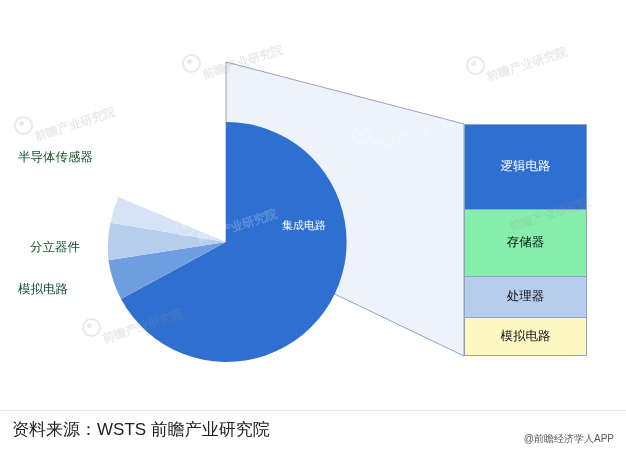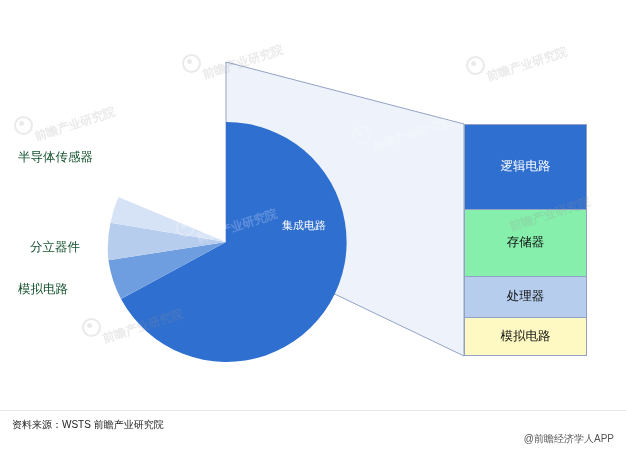--- a/index.html
+++ b/index.html
@@ -94,21 +94,21 @@
     border-bottom: none;
     position: relative;
   }
   .bd-seg:last-child { border-bottom: 1px solid #93a2c4; }
   .bd-seg.dark { color: #ffffff; }
 
   
   #source-note {
     position: absolute;
     left: 12px; top: 418px;
-    font-size: 10px;
+    font-size: 17px;
     color: #222;
   }
   #brand-note {
     position: absolute;
     right: 12px; top: 432px;
     font-size: 10px;
     color: #555;
   }
   #footer-rule {
     position: absolute;

